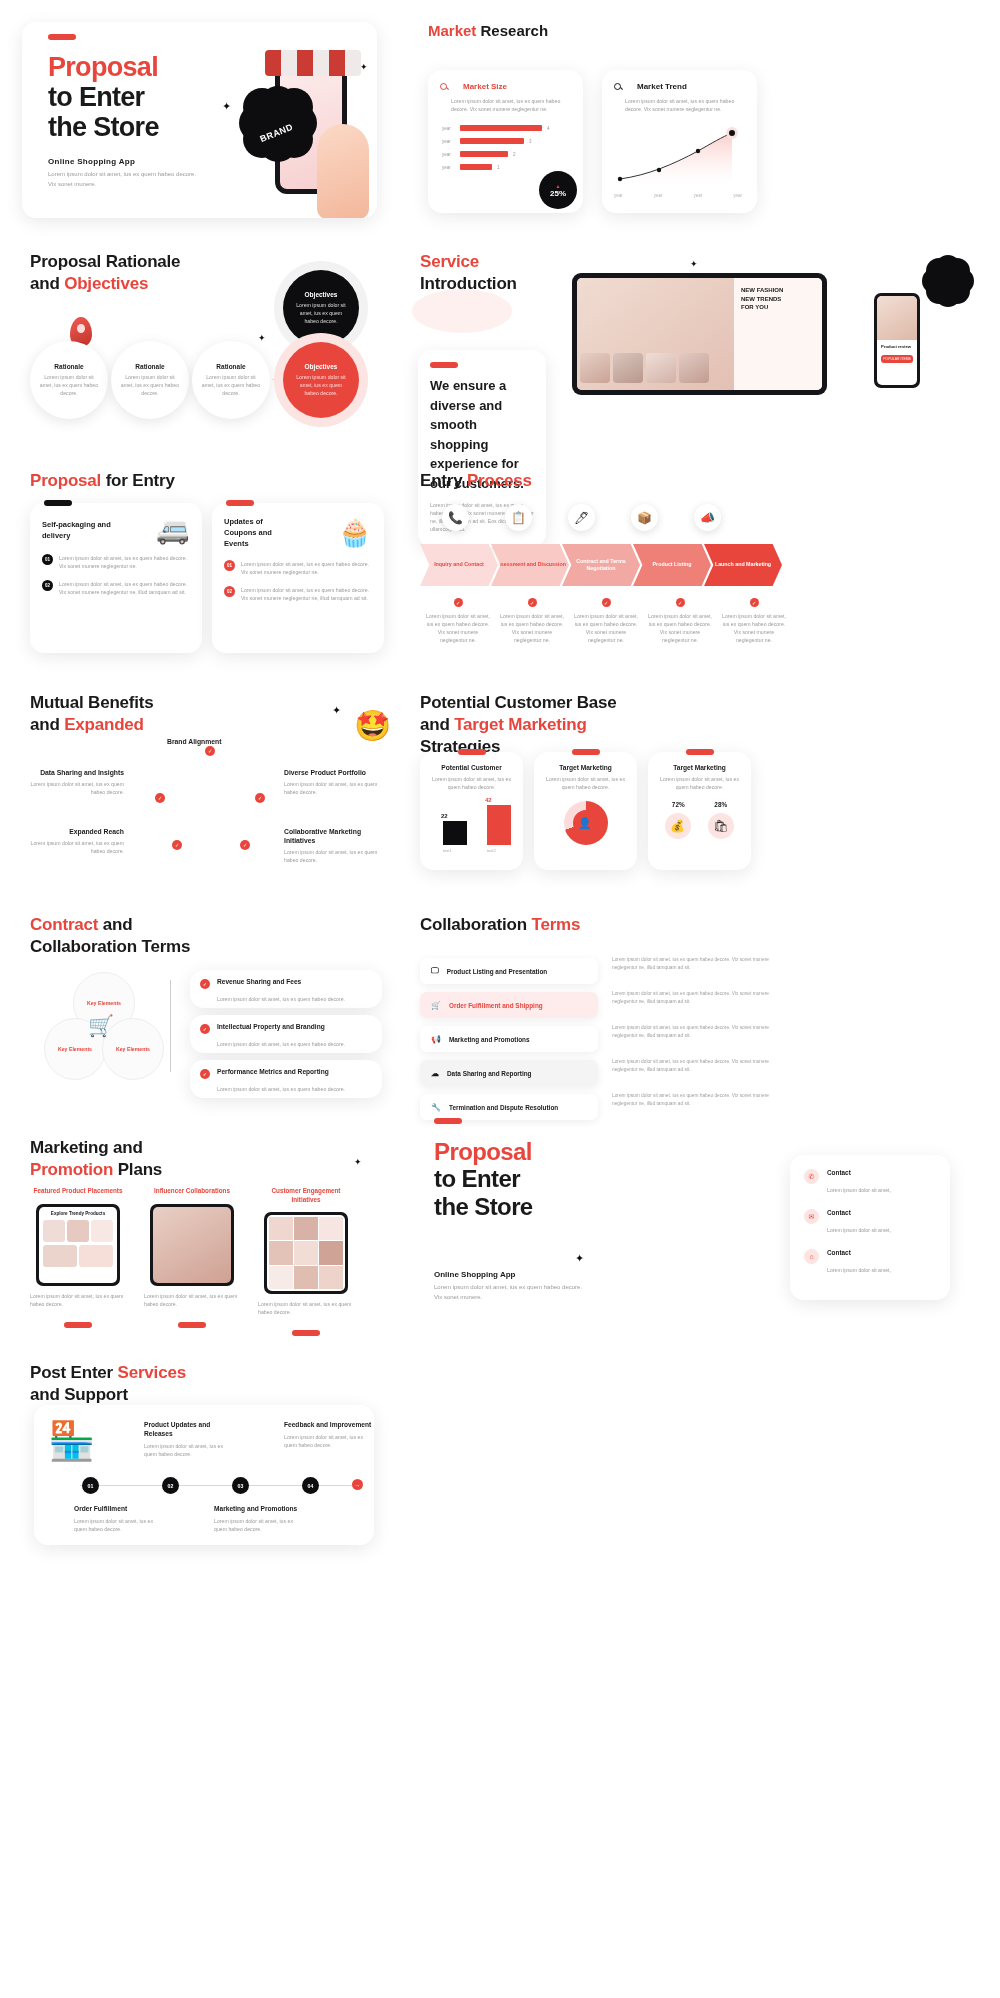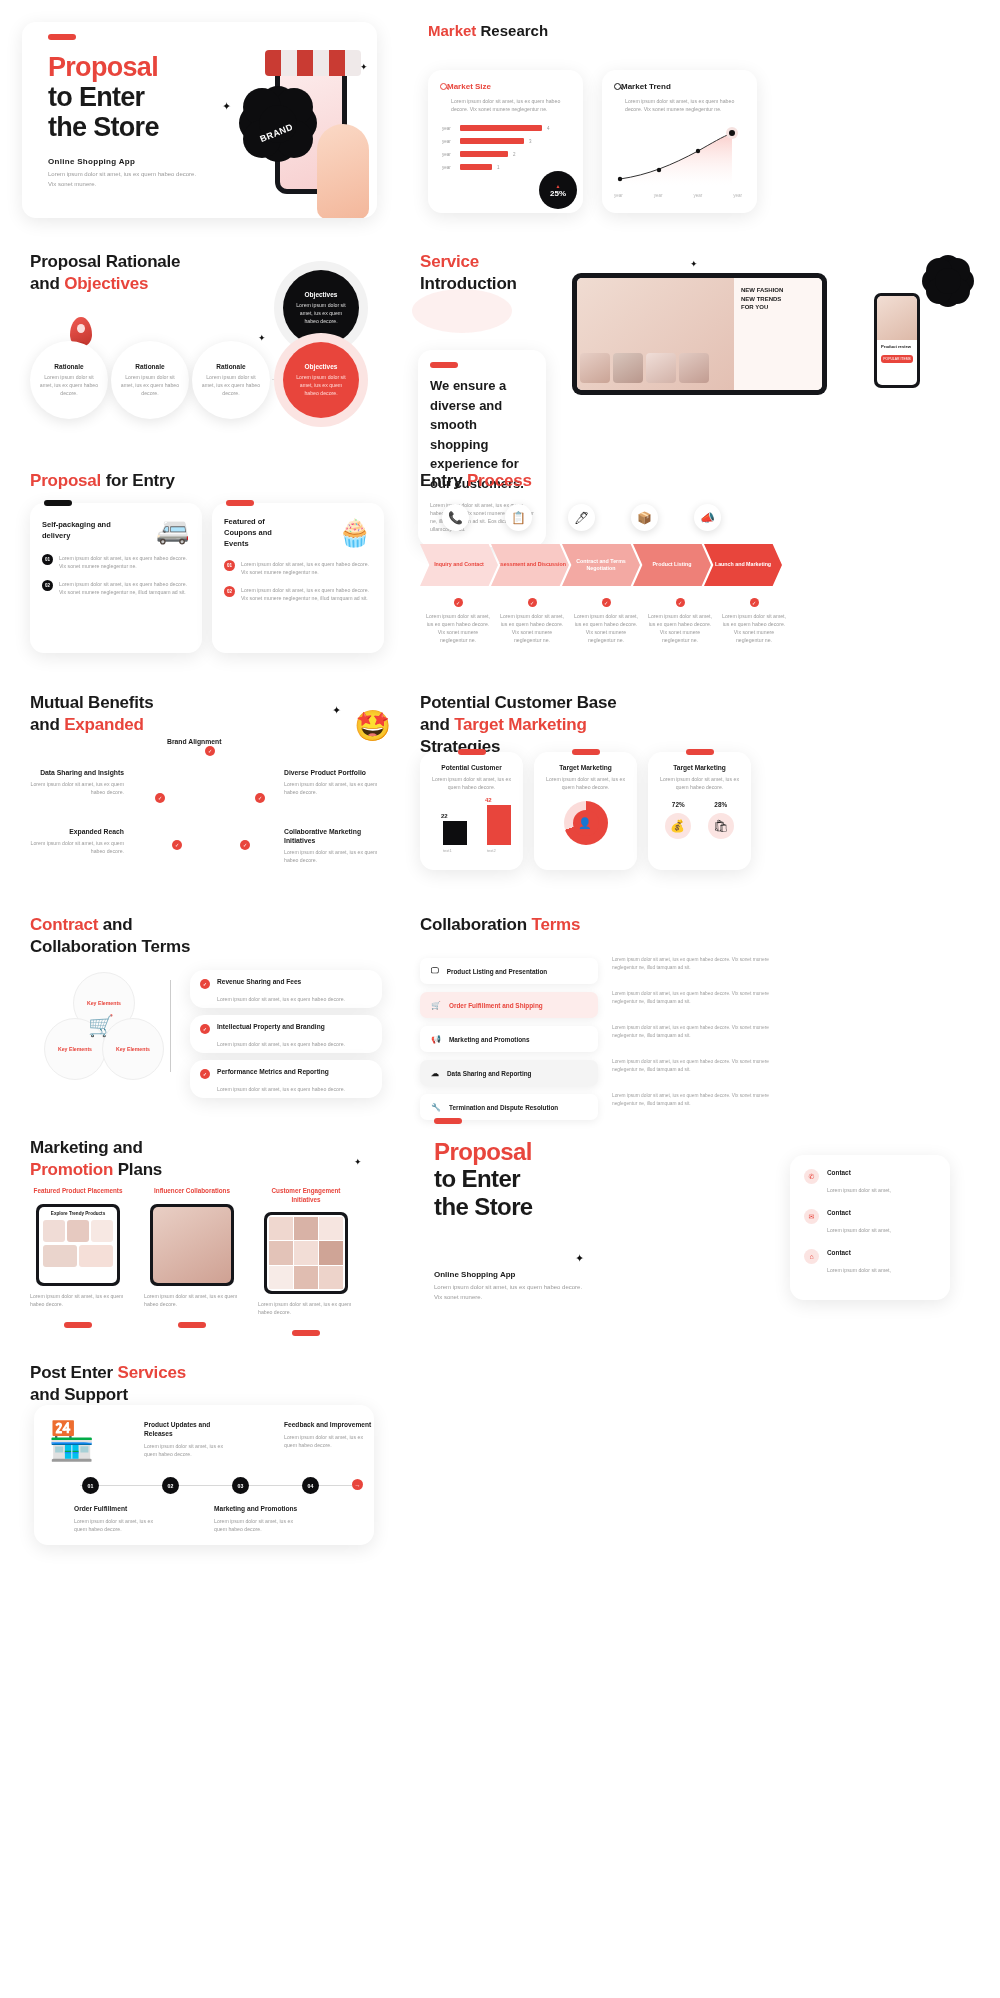--- a/index.html
+++ b/index.html
@@ -38,21 +38,21 @@
   .flower i { position:absolute; background:#0d0d0f; border-radius:50%; width:38px;height:38px; }
   .brandtxt { position:absolute; left:20px; top:42px; color:#fff; font-size:9px; font-weight:bold;
      transform:rotate(-22deg); letter-spacing:.5px; z-index:5;}
   .hand { position:absolute; right:2px; bottom:0px; width:52px; height:95px; border-radius:26px 26px 10px 10px;
      background:linear-gradient(160deg,#fbd9c6,#f3b79b); }
 
   
   #s2 { left: 420px; top: 22px; width: 560px; height: 200px; }
   #s2 .ttl { font-size: 15px; font-weight: bold; }
   .mr-card { position:absolute; top:48px; width:155px; height:143px; padding:12px 12px; }
-  .mr-head { display:flex; align-items:center; gap:0; font-size:8px; font-weight:bold; }
+  .mr-head { display:flex; align-items:center; gap:16px; font-size:8px; font-weight:bold; }
   .mag { width:7px;height:7px;border:1.2px solid currentColor;border-radius:50%; position:relative;}
   .mag:after{content:"";position:absolute;width:3px;height:1.2px;background:currentColor;right:-2.6px;bottom:0;transform:rotate(45deg);}
   .barrow { display:flex; align-items:center; gap:5px; margin-top:7px; }
   .barrow .yr { font-size:4.5px; color:#9b9b9b; width:13px; }
   .barrow .bar { height:6px; background:#e8453c; border-radius:1px; }
   .barrow .v { font-size:4.5px; color:#9b9b9b; }
   .donut { position:absolute; right:6px; bottom:4px; width:38px;height:38px;border-radius:50%;
       background:#0d0d0f; color:#fff; display:flex;flex-direction:column;align-items:center;justify-content:center; }
   .donut b { font-size:8px; }
   .donut s { font-size:5px; color:#e8453c; text-decoration:none; }
@@ -383,21 +383,21 @@
     </div>
     <div class="pe-row">
       <span class="bullet" style="background:#0d0d0f;">02</span>
       <span class="lorem-xs">Lorem ipsum dolor sit amet, ius ex quem habeo decore. Vix sonet munere neglegentur ne, illud tamquam ad sit.</span>
     </div>
   </div>
 
   <div class="card pe-card" style="left:190px;">
     <div class="tick" style="position:absolute;left:14px;top:-3px;"></div>
     <div style="display:flex;align-items:center;justify-content:space-between;">
-      <div class="t" style="width:72px;">Featured of Coupons and Events</div>
+      <div class="t" style="width:72px;">Updates of Coupons and Events</div>
       <div class="emoji">🧁</div>
     </div>
     <div class="pe-row">
       <span class="bullet" style="background:#e8453c;">01</span>
       <span class="lorem-xs">Lorem ipsum dolor sit amet, ius ex quem habeo decore. Vix sonet munere neglegentur ne.</span>
     </div>
     <div class="pe-row">
       <span class="bullet" style="background:#e8453c;">02</span>
       <span class="lorem-xs">Lorem ipsum dolor sit amet, ius ex quem habeo decore. Vix sonet munere neglegentur ne, illud tamquam ad sit.</span>
     </div>

